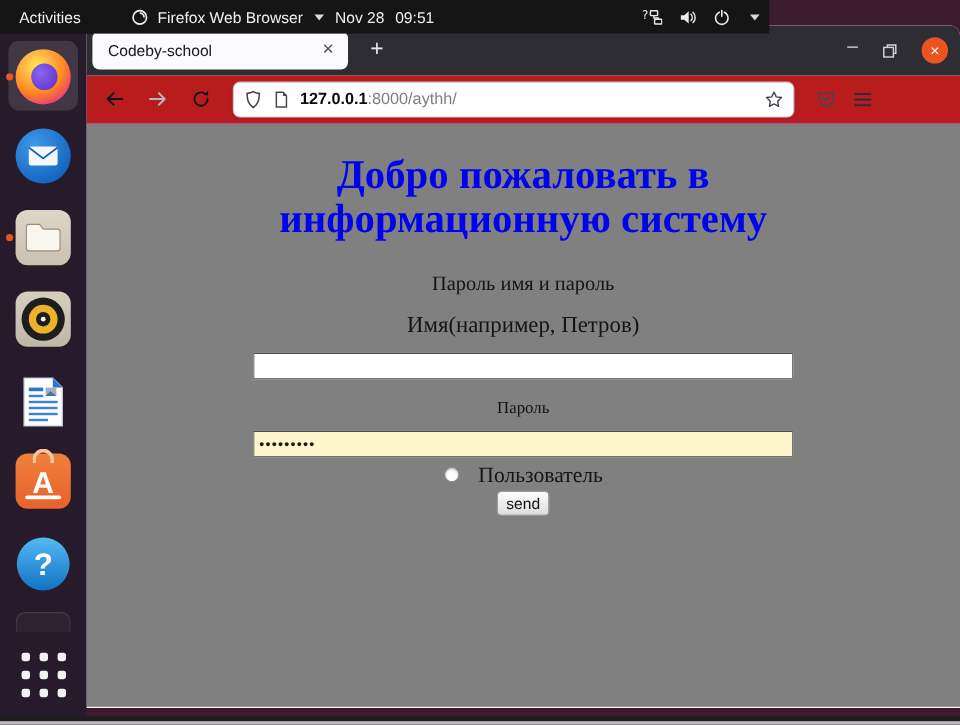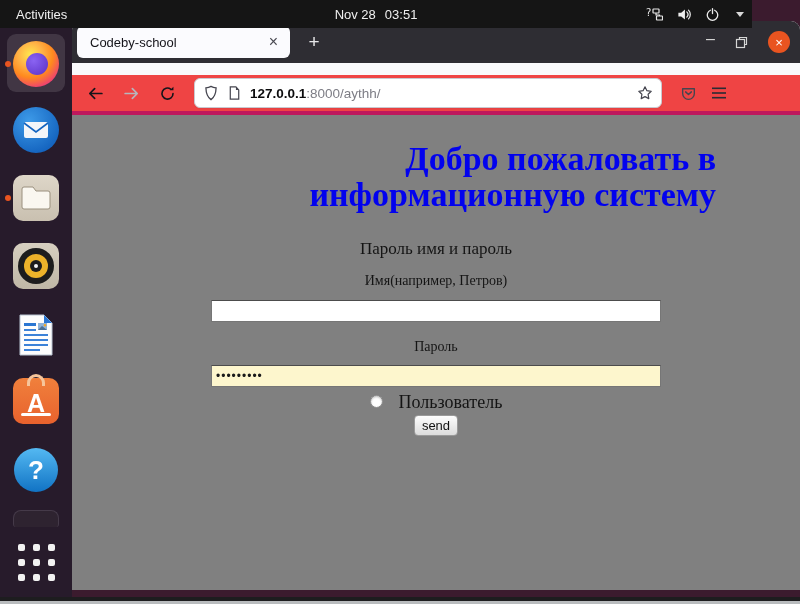--- a/index.html
+++ b/index.html
@@ -1,20 +1,20 @@
 <!DOCTYPE html>
 <html><head>
 <meta charset="utf-8">
 <style>
   * { margin:0; padding:0; box-sizing:border-box; }
   body { font-family:"Liberation Sans", sans-serif; }
   .screen { position:relative; width:800px; height:604px; background:#3b1b2e; overflow:hidden; }
 
   
-  .topbar { position:absolute; top:0; left:0; width:752px; height:28px; background:#151515;
+  .topbar { position:absolute; top:0; left:0; width:641px; height:28px; background:#151515;
             display:flex; align-items:center; color:#f0f0f0; font-size:13px; z-index:20; }
   .tb-activities { padding:0 16px; height:100%; display:flex; align-items:center; }
   .tb-appmenu { display:flex; align-items:center; gap:7px; margin-left:26px; height:100%; }
   .tb-caret { width:0; height:0; border-left:4px solid transparent; border-right:4px solid transparent; border-top:5px solid #d8d8d8; margin-left:3px; }
   .tb-clock { position:absolute; left:50%; transform:translateX(-50%); display:flex; gap:9px; font-size:13px;justify-content:center; }
   .tb-right { position:absolute; right:8px; display:flex; align-items:center; gap:13px; height:100%; }
 
   
   .dock { position:absolute; top:28px; left:0; width:72px; height:569px; background:#271b2b; z-index:10; }
   .dock-item { position:absolute; left:12px; width:48px; height:48px; display:flex; align-items:center; justify-content:center; }
@@ -47,35 +47,35 @@
   .tabbar { position:relative; height:42px; background:#2e2d33; }
   .tab { position:absolute; left:5px; top:5px; width:213px; height:32px; background:#fbfbfe; border-radius:6px;
          display:flex; align-items:center; padding:0 10px 0 13px; color:#15141a; font-size:13px; }
   .tab-title { flex:1; overflow:hidden; white-space:nowrap; }
   .tab-close { color:#4a4a52; font-size:16px; padding:0 2px; }
   .newtab { position:absolute; left:228px; top:7px; width:28px; height:28px; color:#e6e6e8; font-size:19px; display:flex; align-items:center; justify-content:center; border-radius:5px; }
   .winctl { position:absolute; right:10px; top:0; height:42px; display:flex; align-items:center; gap:20px; }
   .wc-min { color:#d8d8d8; font-size:16px; line-height:1; margin-top:-6px; }
   .wc-close { width:22px; height:22px; border-radius:50%; background:#e95420; color:#fff; font-size:13px; display:flex; align-items:center; justify-content:center; }
 
-  .toolbar { position:relative; height:40px; background:#ef4444; border-bottom:4px solid #be185d; display:flex; align-items:center;margin-top:12px; }
+  .toolbar { position:relative; height:40px; background:#b91c1c; border-bottom:1px solid #be185d; display:flex; align-items:center; }
   .nav-ic { width:30px; height:30px; display:flex; align-items:center; justify-content:center; border-radius:5px; }
   .nav-back { margin-left:8px; } .nav-fwd { margin-left:6px; } .nav-reload { margin-left:6px; }
   .urlbar { margin-left:12px; width:468px; height:30px; background:#fff; border:1px solid #c9c9d0; border-radius:6px;
             display:flex; align-items:center; padding:0 8px; gap:8px; box-shadow:0 1px 2px rgba(0,0,0,.05); }
   .url-text { flex:1; font-size:13.5px; white-space:nowrap; overflow:hidden; }
   .url-host { color:#0c0c0d; font-weight:600; }
   .url-path { color:#7d7d85; }
   .tb-after { display:flex; align-items:center; gap:14px; margin-left:18px; }
 
   .content { position:relative; height:486px; background:#808080; overflow:hidden; text-align:center;
              font-family:"Liberation Serif", serif; color:#141414; }
   .page-title { margin:26px auto 0; max-width:560px; font-size:34px; line-height:1.07; font-weight:bold; }
   .intro { margin-top:25px; font-size:17px; }
-  .fld-label { margin-top:14px; font-size:14px; }
+  .fld-label { margin-top:14px; font-size:19px; }
   .txt-input { display:block; margin:11px auto 0; width:450px; height:22px; background:#fff;
                border:1px solid #767676; border-top-color:#4c4c4c; padding:2px 4px;
                font-family:"Liberation Sans", sans-serif; font-size:12px; }
   .pw-label { margin-top:17px; font-size:14px; }
   .pw-input { margin-top:10px; background:#fdf6cd; color:#1a1a1a; letter-spacing:1px; }
   .radio-row { margin-top:5px; display:flex; align-items:center; justify-content:center; gap:16px; font-size:18px; line-height:1; }
   .radio-row.first { margin-top:6px; }
   .radio-dot { width:13px; height:13px; border-radius:50%; background:#fff; border:1px solid #8a8a8a; box-shadow:inset 0 1px 2px rgba(0,0,0,.25); }
   .send-btn { margin-top:4px; font-family:"Liberation Sans", sans-serif; font-size:13px; color:#111;
               background:linear-gradient(#fdfdfd,#dcdcdc); border:1px solid #9a9a9a; border-radius:4px; padding:2px 7px; }
@@ -85,23 +85,33 @@
 
   svg { display:block; }
 </style>
 </head>
 <body>
 
 <div class="screen">
 
   <div class="topbar">
     <div class="tb-activities">Activities</div>
+    <div class="tb-appmenu">
+      <span>
+        <svg width="15" height="15" viewBox="0 0 16 16">
+            <circle cx="8" cy="8" r="6" fill="none" stroke="#efefef" stroke-width="1.5"></circle>
+            <path d="M8 4.2a3.8 3.8 0 0 1 3.8 3.8" fill="none" stroke="#efefef" stroke-width="1.5"></path>
+          </svg>
+      </span>
+      <span>Firefox Web Browser</span>
+      <span class="tb-caret"></span>
+    </div>
     <div class="tb-clock">
       <span>Nov 28</span>
-      <span>03:51</span>
+      <span>09:51</span>
     </div>
     <div class="tb-right">
       <span>
         <svg width="17" height="15" viewBox="0 0 17 15">
             <text x="0" y="9" font-size="10" fill="#e8e8e8" font-family="DejaVu Sans">?</text>
             <rect x="7" y="2" width="6" height="4" rx="0.5" fill="none" stroke="#e8e8e8" stroke-width="1.2"></rect>
             <rect x="10.5" y="9" width="6" height="4" rx="0.5" fill="none" stroke="#e8e8e8" stroke-width="1.2"></rect>
             <path d="M10 6v2h3.5v1" fill="none" stroke="#e8e8e8" stroke-width="1.2"></path>
           </svg>
       </span>
@@ -265,21 +275,21 @@
           <svg width="16" height="14" viewBox="0 0 16 14">
               <rect x="1" y="1.5" width="14" height="1.6" fill="#2b2b33"></rect>
               <rect x="1" y="6.2" width="14" height="1.6" fill="#2b2b33"></rect>
               <rect x="1" y="10.9" width="14" height="1.6" fill="#2b2b33"></rect>
             </svg>
         </span>
       </div>
     </div>
 
     <div class="content">
-      <div class="page-title" style="color:#0202ee;text-align:right;">Добро пожаловать в информационную систему</div>
+      <div class="page-title" style="color:#0202ee;">Добро пожаловать в информационную систему</div>
       <div class="intro">Пароль имя и пароль</div>
       <div class="fld-label">Имя(например, Петров)</div>
       <input class="txt-input" type="text" value="" style="">
       <div class="pw-label">Пароль</div>
       <input class="txt-input pw-input" type="text" value="•••••••••" style="">
       <div class="radio-row first">
         <span class="radio-dot"></span>
         <span>Пользователь</span>
       </div>
       <button class="send-btn">send</button>

